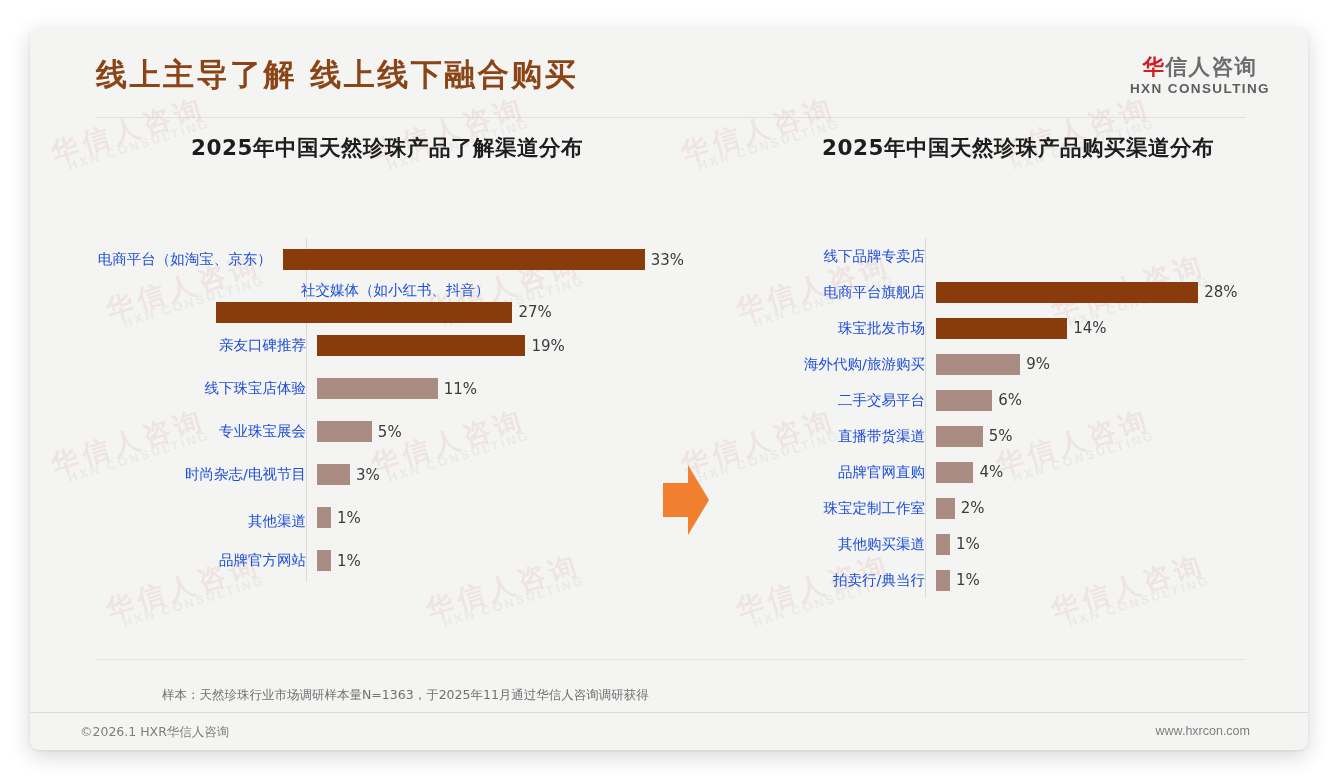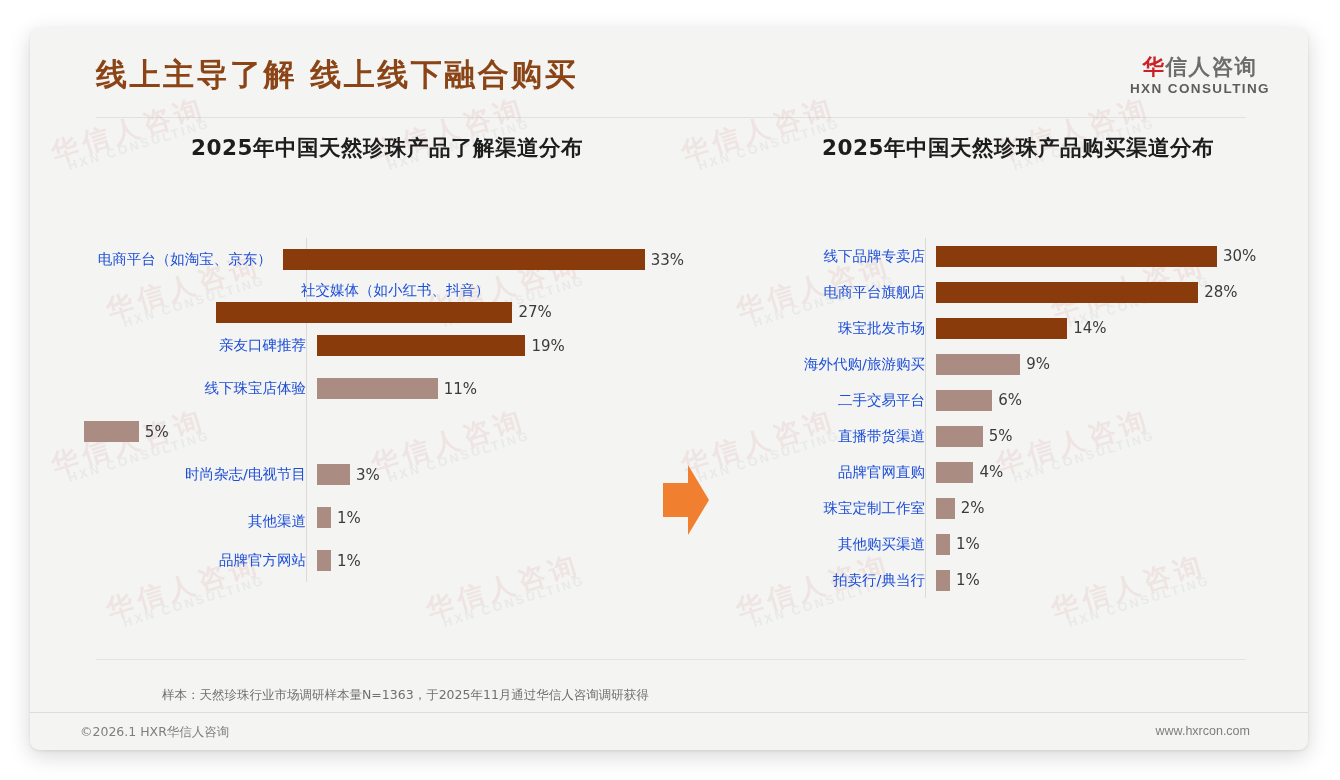--- a/index.html
+++ b/index.html
@@ -241,20 +241,21 @@
             </div>
           </div>
           <div class="row" style="height: 43px;">
             <div class="cat" style="width: 222px;">线下珠宝店体验</div>
             <div class="barwrap">
               <div class="bar light" style="width: 120.667px;"></div>
               <div class="val">11%</div>
             </div>
           </div>
           <div class="row" style="height: 43px;">
+            <div class="cat" style="width: 222px;">专业珠宝展会</div>
             <div class="barwrap">
               <div class="bar light" style="width: 54.8485px;"></div>
               <div class="val">5%</div>
             </div>
           </div>
           <div class="row" style="height: 43px;">
             <div class="cat" style="width: 222px;">时尚杂志/电视节目</div>
             <div class="barwrap">
               <div class="bar light" style="width: 32.9091px;"></div>
               <div class="val">3%</div>
@@ -276,24 +277,20 @@
           </div>
         </div>
     </div>
 
     <div class="chart-panel right">
       <div class="chart-title">2025年中国天然珍珠产品购买渠道分布</div>
       <div class="plot" id="plot-right" style="height: 360px; margin-top: 76px;">
         <div class="axis" id="axis-right" style="left: 189px;"></div>
       <div class="row" style="height: 36px;">
             <div class="cat" style="width: 189px;">线下品牌专卖店</div>
-            <div class="barwrap">
-              <div class="bar dark" style="width: 281px;"></div>
-              <div class="val">30%</div>
-            </div>
           </div>
           <div class="row" style="height: 36px;">
             <div class="cat" style="width: 189px;">电商平台旗舰店</div>
             <div class="barwrap">
               <div class="bar dark" style="width: 262.267px;"></div>
               <div class="val">28%</div>
             </div>
           </div>
           <div class="row" style="height: 36px;">
             <div class="cat" style="width: 189px;">珠宝批发市场</div>

